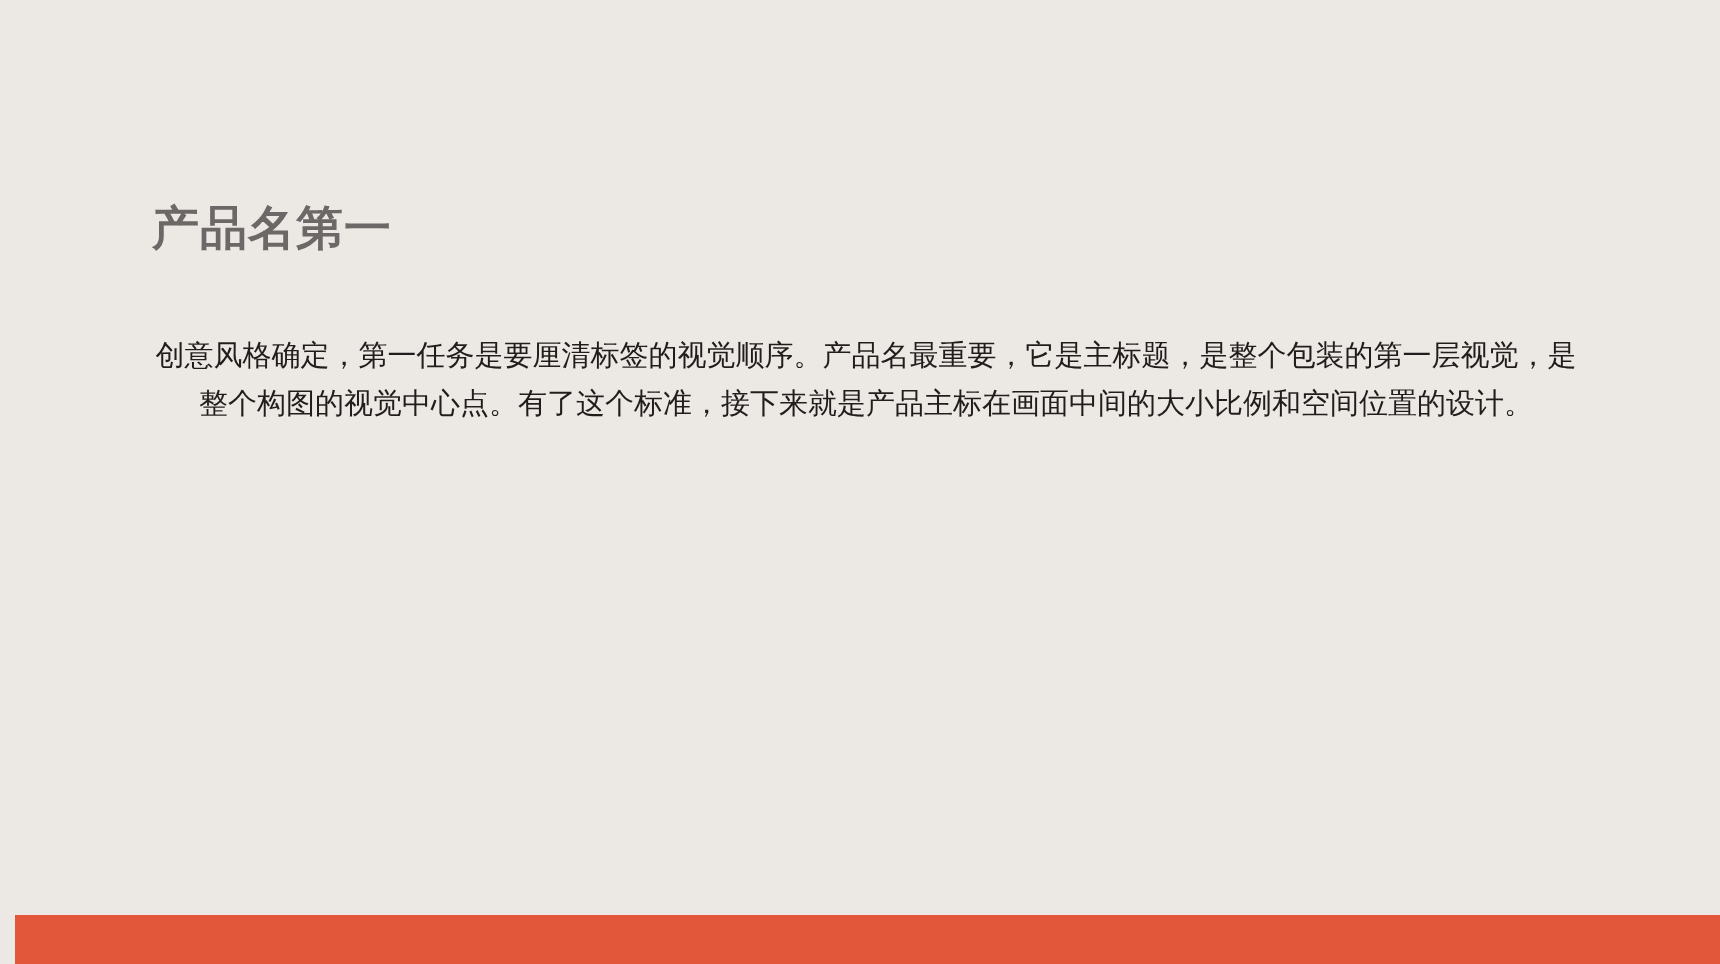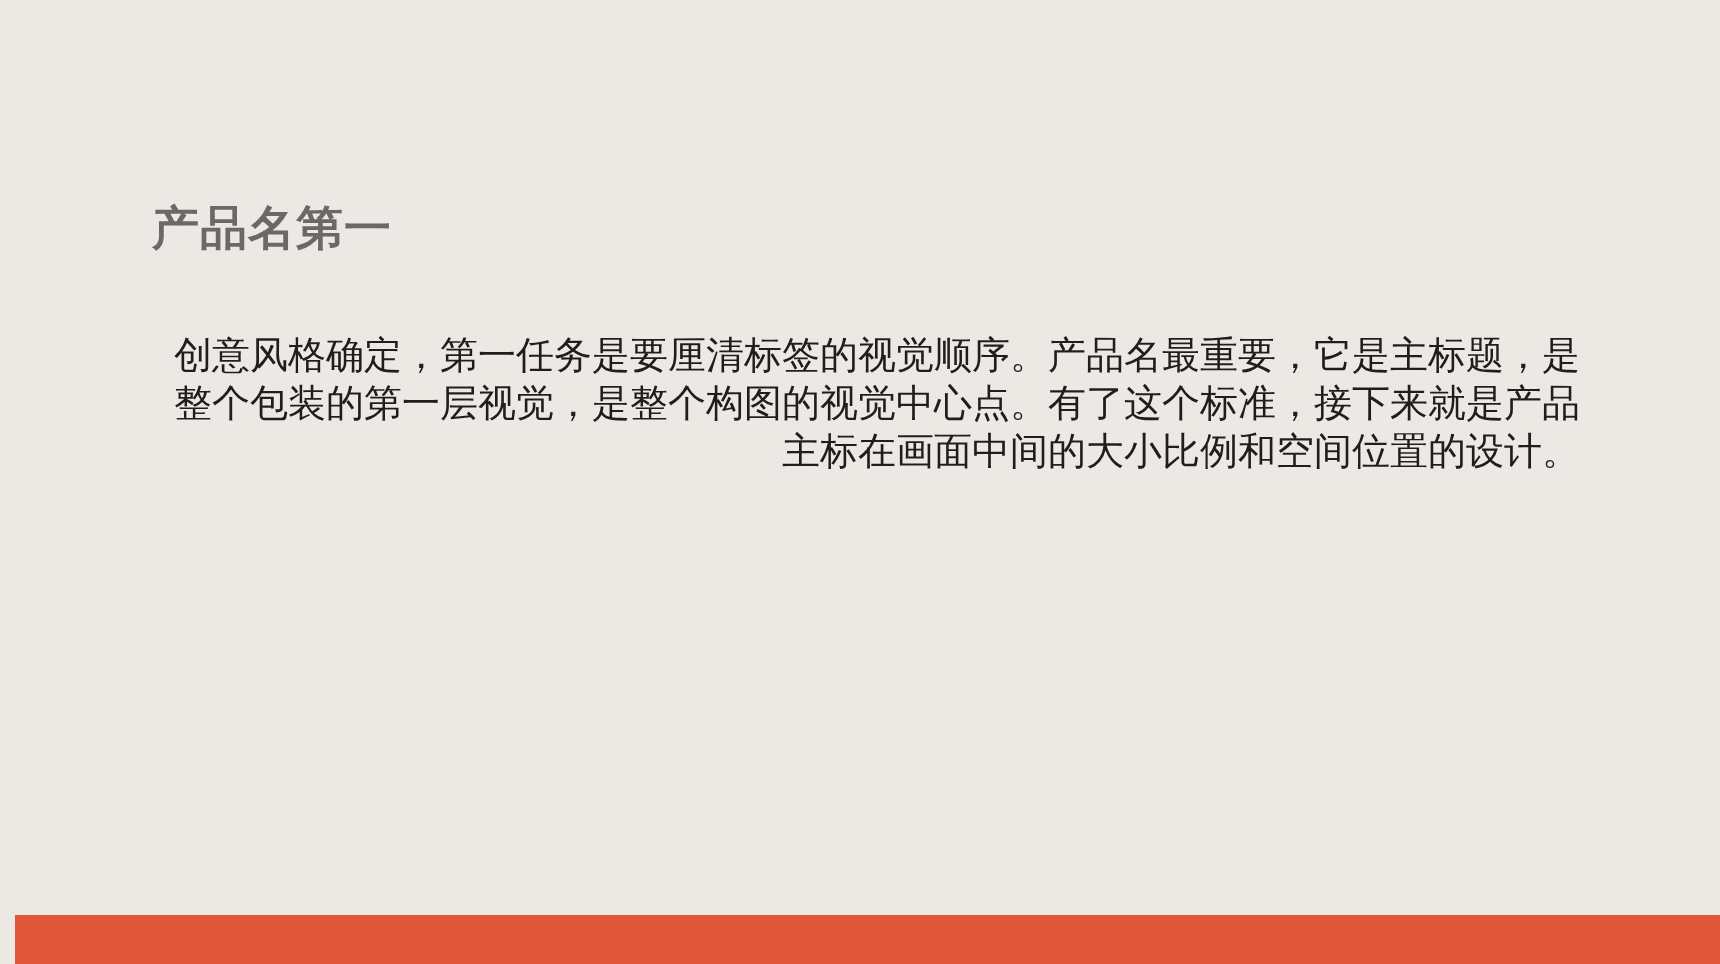--- a/index.html
+++ b/index.html
@@ -32,24 +32,24 @@
   .section-2 { top: 515px; }
   .section-heading {
     font-size: 47px;
     line-height: 56px;
     font-weight: 700;
     color: var(--heading);
     letter-spacing: 1px;
   }
   .section-body {
     margin-top: 45px;
-    font-size: 38px;
+    font-size: 29px;
     line-height: 48px;
     color: var(--body-text);
-    text-align: right;
+    text-align: center;
   }
   .accent-bar {
     position: absolute;
     left: 0;
     bottom: 0;
     width: 100%;
     height: 64px;
     background: var(--accent);
   }
 </style>

